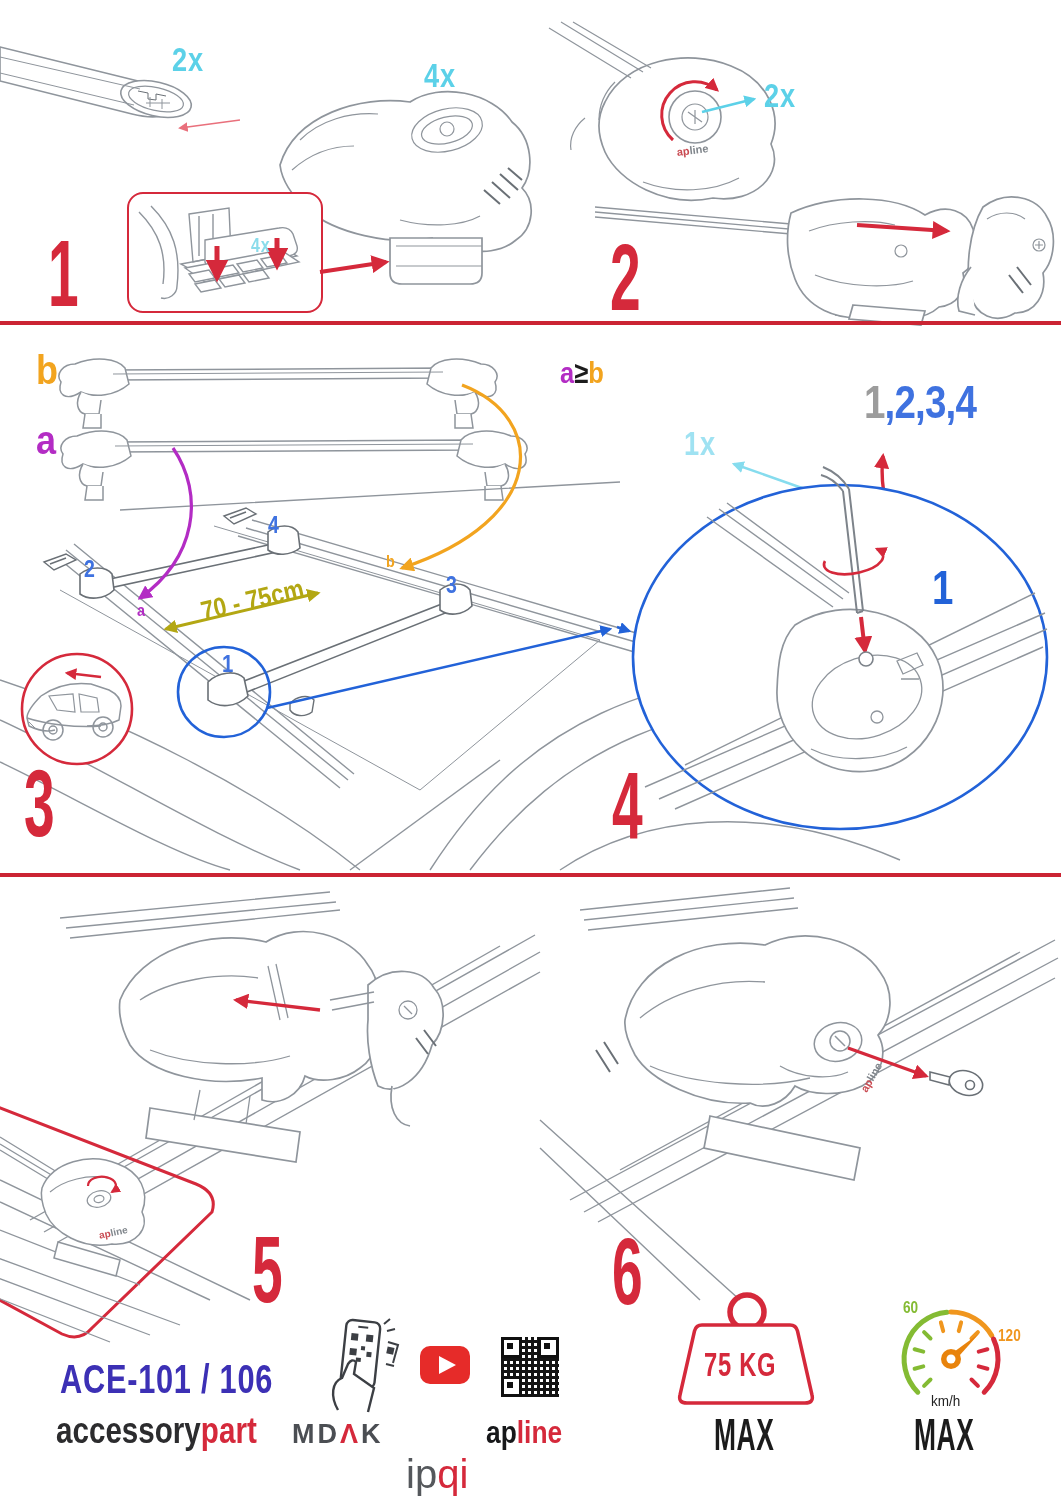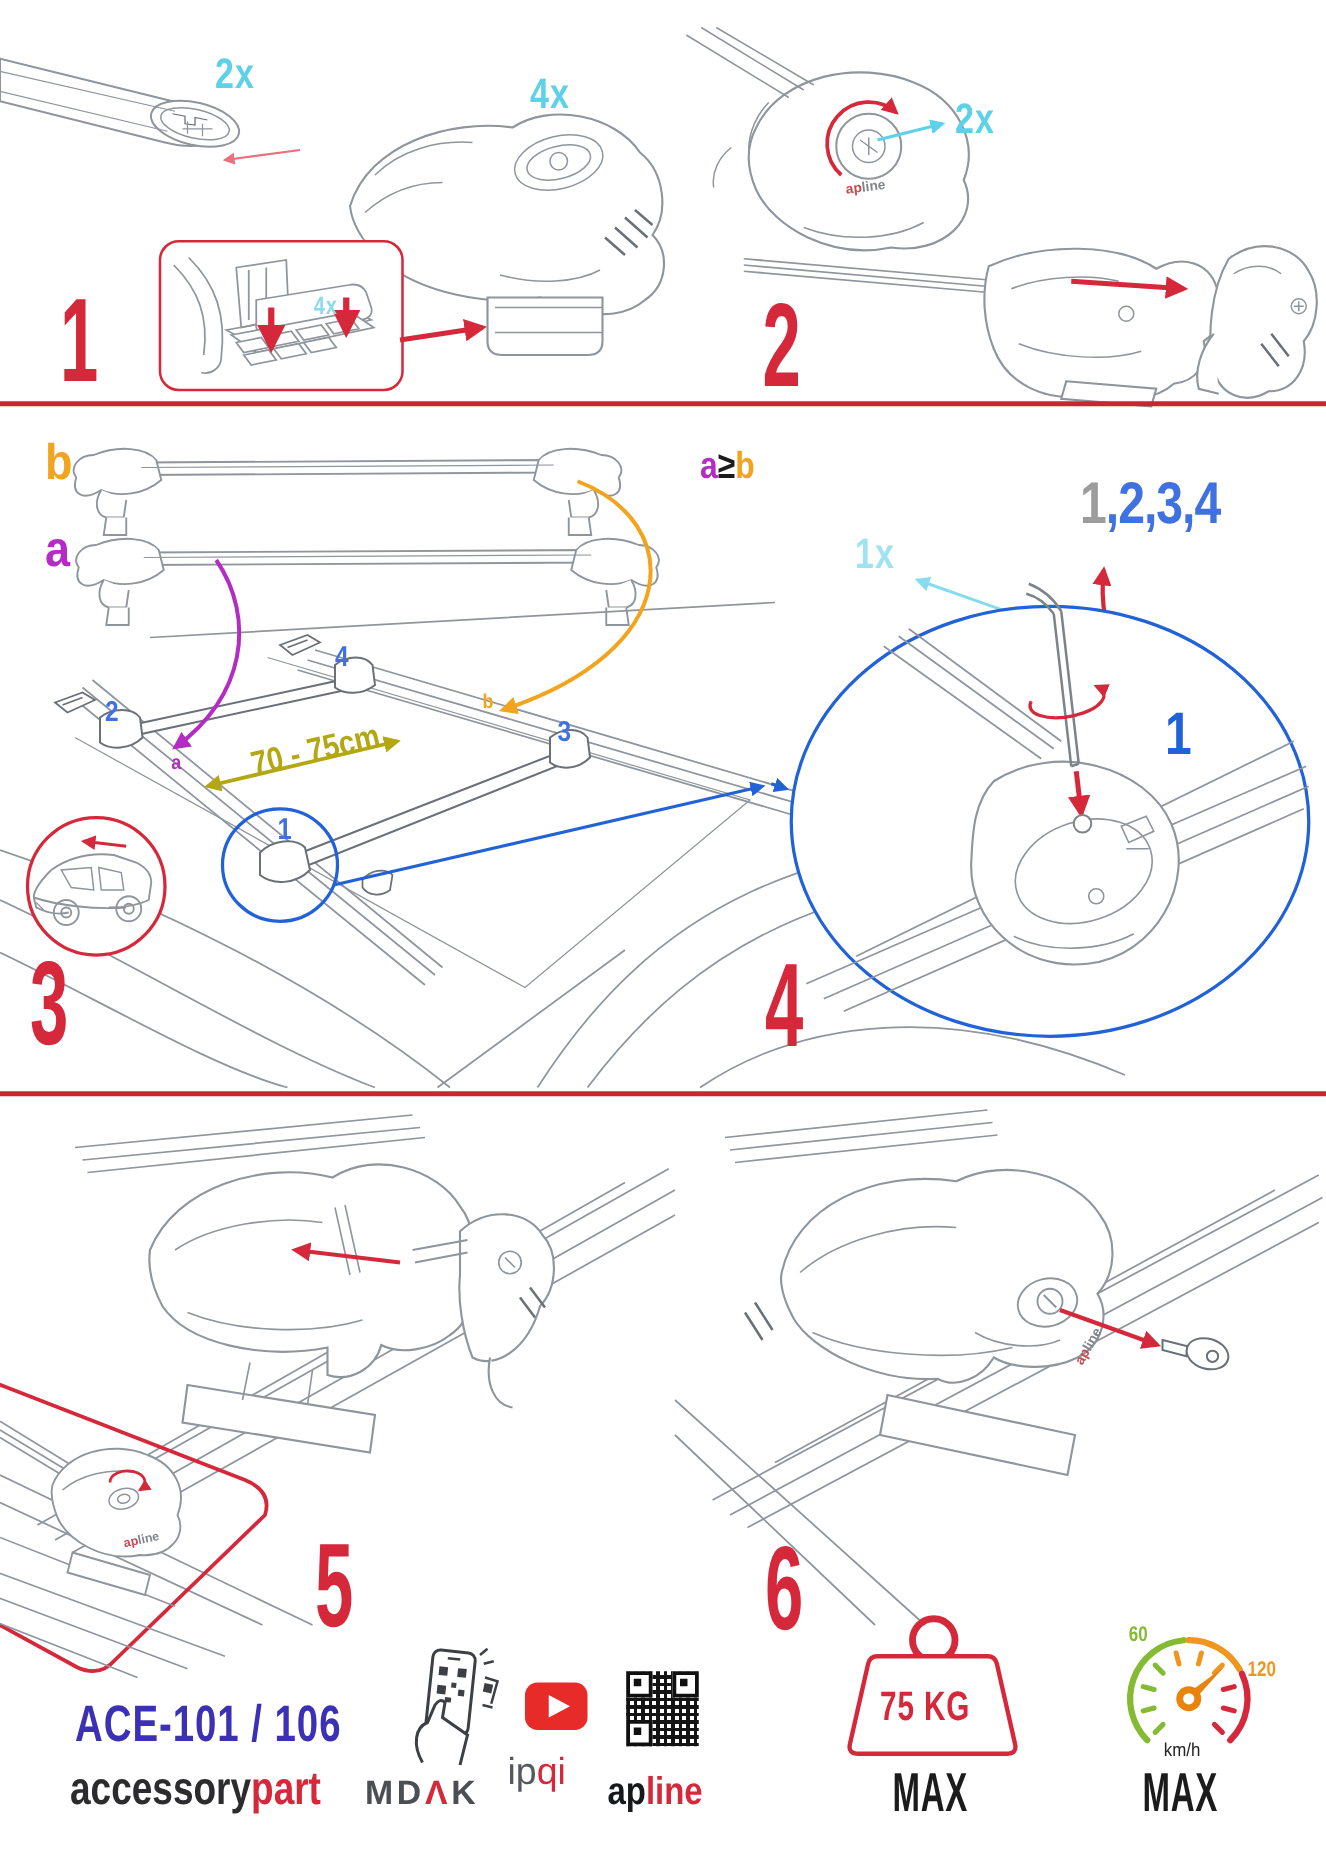--- a/index.html
+++ b/index.html
@@ -416,21 +416,21 @@
       <rect x="57" y="29" width="7" height="7" fill="#3c3f44" stroke="none" transform="rotate(12 60 32)"></rect>
     </g>
     <path d="M8,92 C0,78 2,64 12,60 L18,46 Q22,40 26,44 L24,56 L44,70 L38,94" fill="#fff" stroke="#3c3f44" stroke-width="2.4"></path>
   </svg>
   <span class="abs cx" style="left:292px;top:1419px;font-size:27px;font-weight:700;letter-spacing:3px;color:#4b4e53"><span>MD</span><span style="color:#d5293b">Λ</span><span>K</span></span>
 
   <svg class="abs" style="left:420px;top:1346px" width="50" height="40">
     <rect x="0" y="0" width="50" height="38" rx="10" fill="#e62b29"></rect>
     <polygon points="19,10 19,28 36,19" fill="#fff"></polygon>
   </svg>
-  <span class="abs cx" style="left:406px;top:1401px;font-size:30px;font-weight:500;color:#55585c"><span>ip</span><span style="color:#d5293b">qi</span></span>
+  <span class="abs cx" style="left:406px;top:1452px;font-size:40px;font-weight:500;color:#55585c"><span>ip</span><span style="color:#d5293b">qi</span></span>
 
   <div class="abs qr" style="left:501px;top:1337px;width:58px;height:60px">
     <div class="finder" style="left:0;top:0"></div>
     <div class="finder" style="right:0;top:0"></div>
     <div class="finder" style="left:0;bottom:0"></div>
   </div>
   <span class="abs cx" style="left:486px;top:1415px;font-size:31px;font-weight:700;transform:scaleX(.85)"><span style="color:#17181a">ap</span><span style="color:#d5293b">line</span></span>
 
   <svg class="abs" style="left:672px;top:1285px" width="150" height="125">
     <circle cx="75" cy="27" r="17" fill="none" stroke="#d5293b" stroke-width="5.5"></circle>

